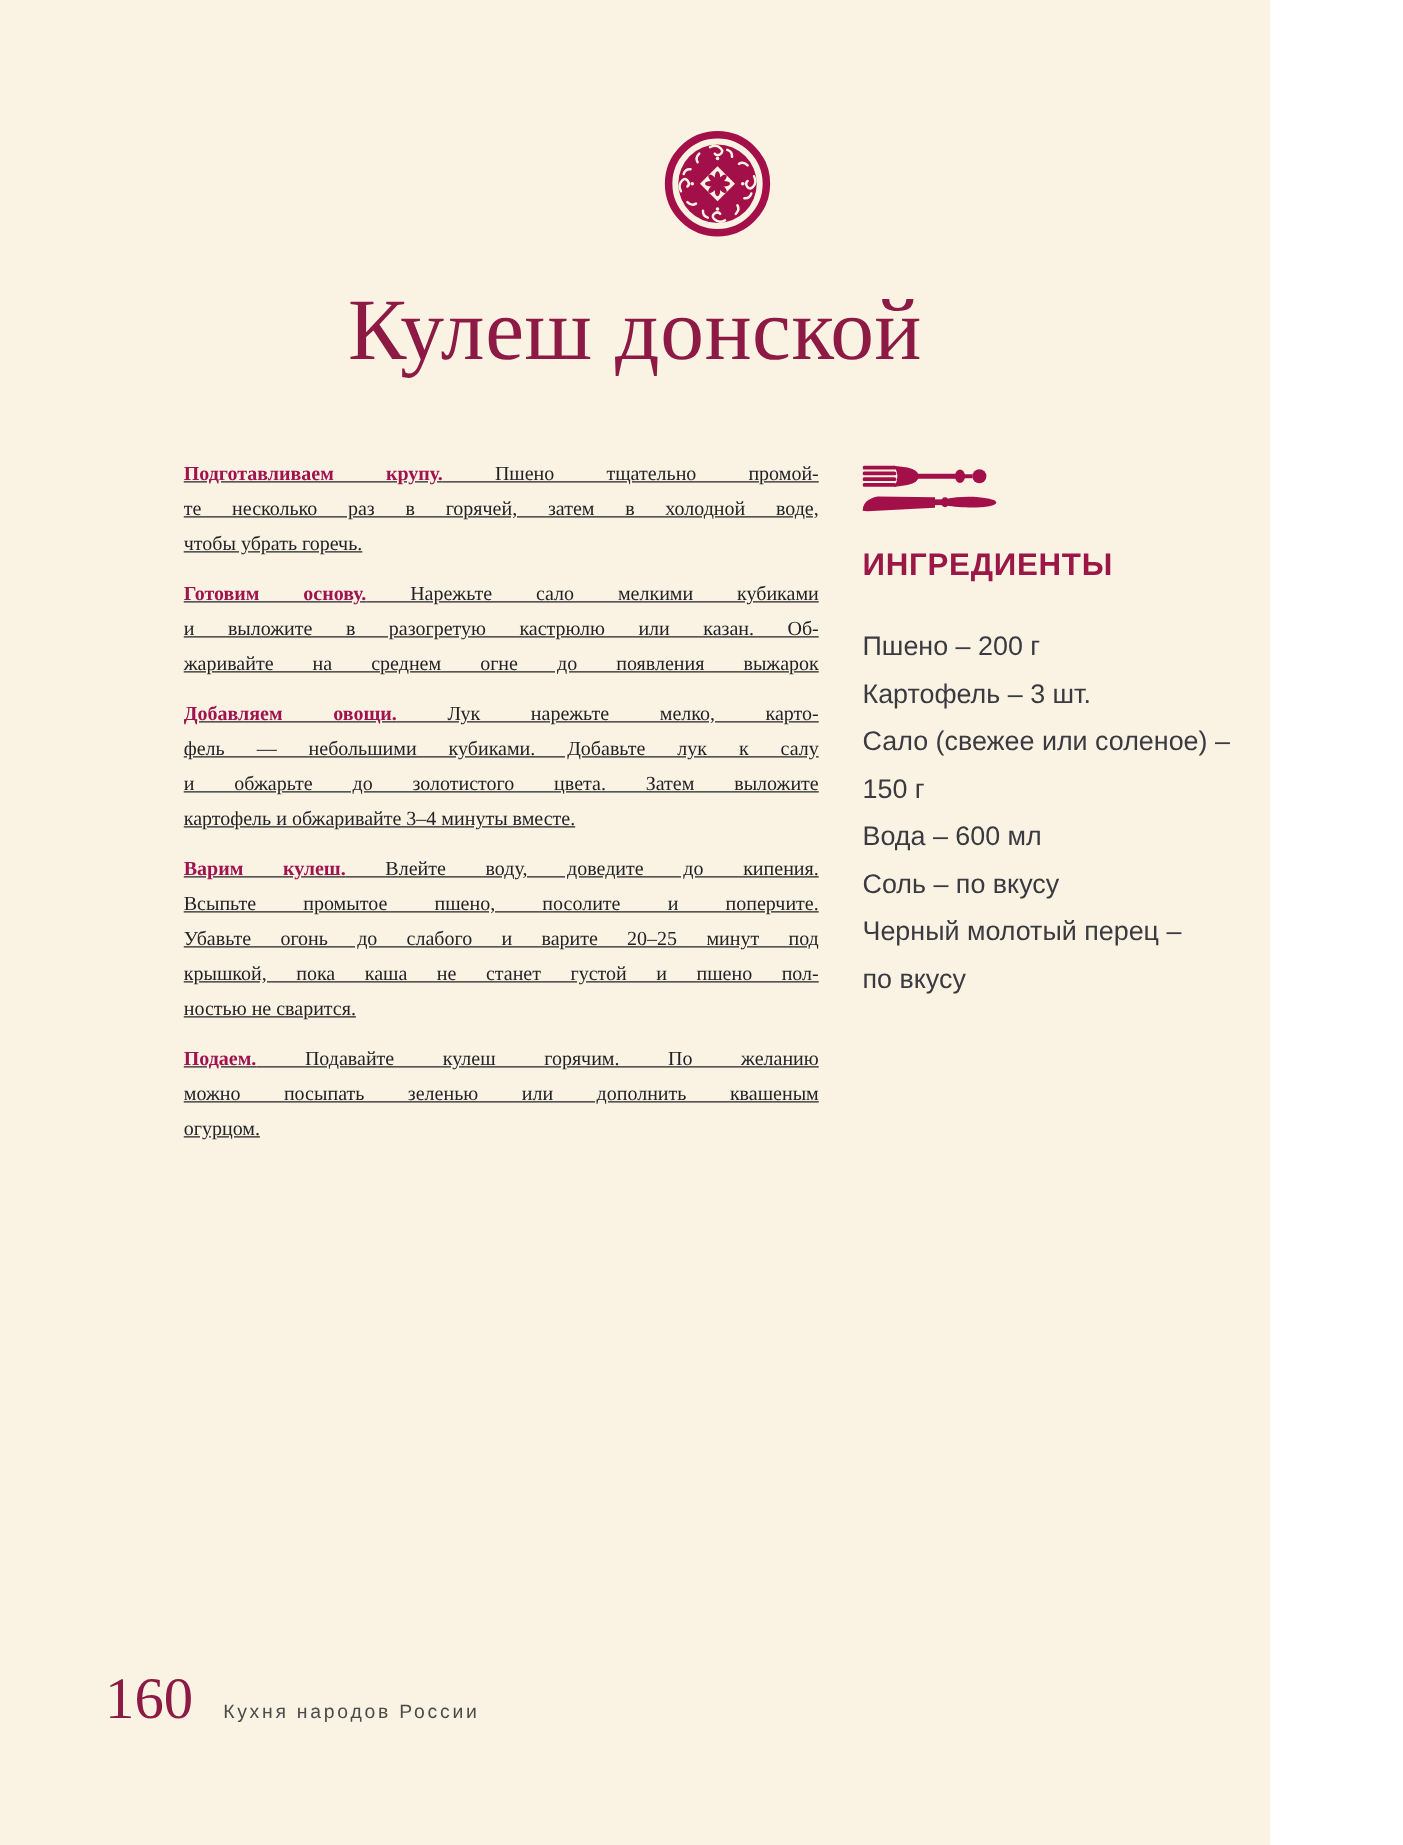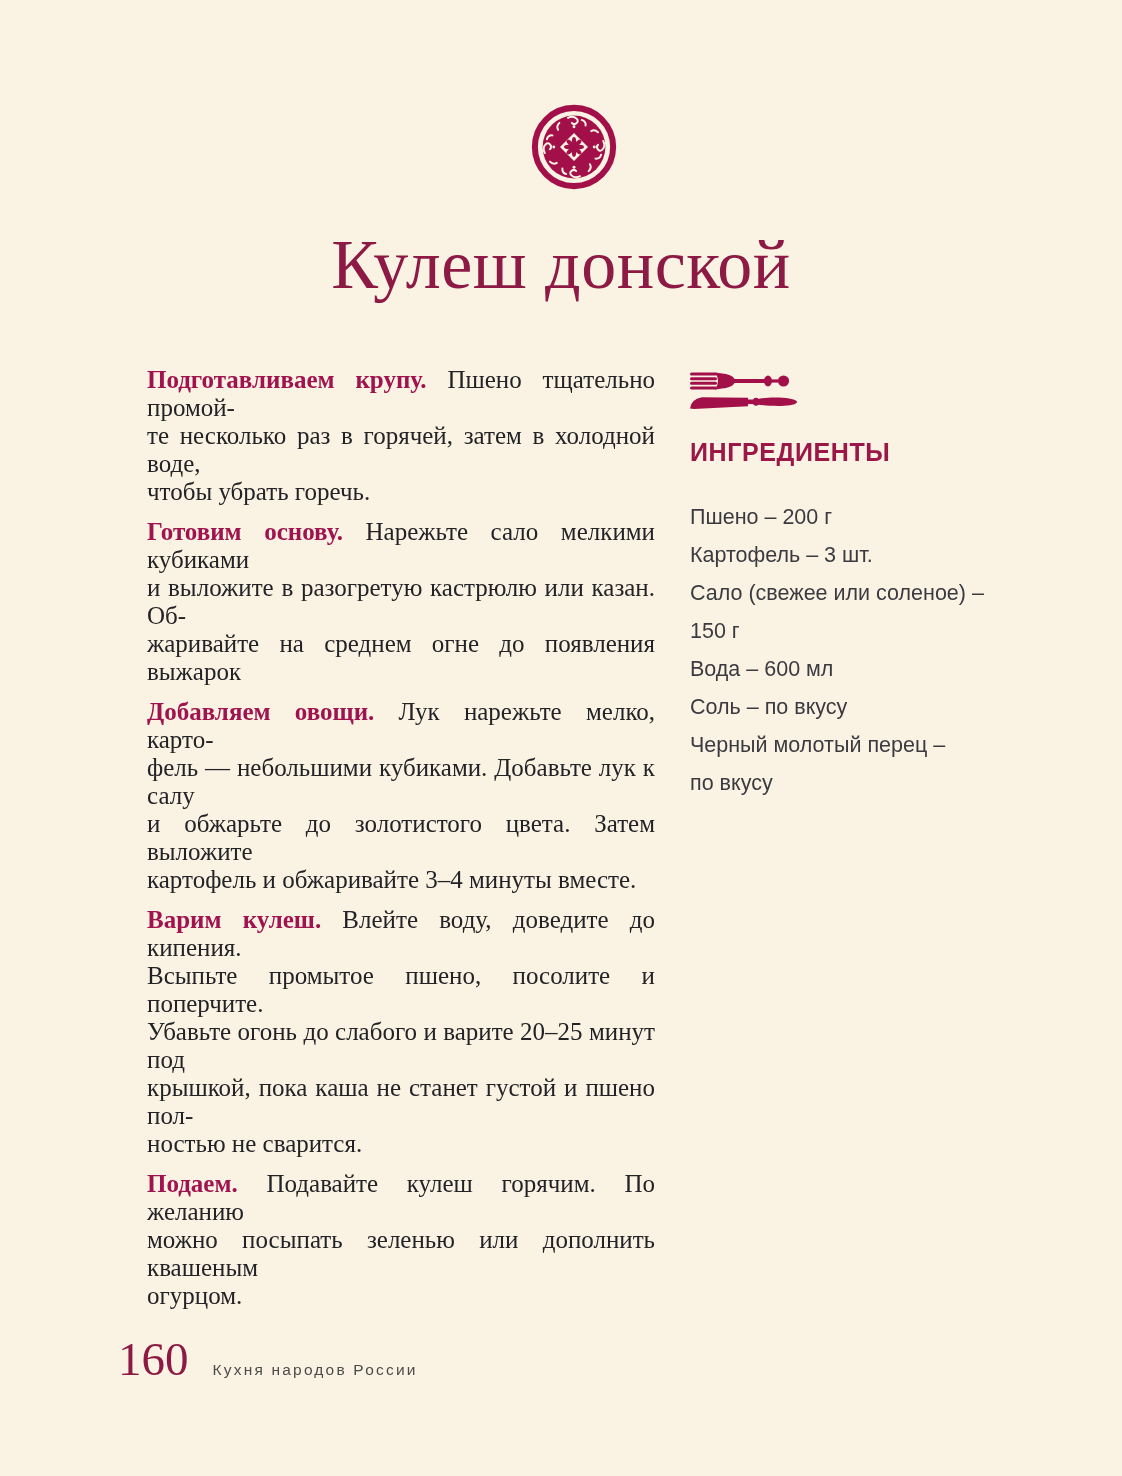--- a/index.html
+++ b/index.html
@@ -1,18 +1,18 @@
 <!DOCTYPE html>
 <html><head>
 <meta charset="utf-8">
 <style>
   html,body{margin:0;padding:0;}
   .page{
     position:relative;
-    width:1122px;height:1476px;
+    width:1016px;height:1476px;
     background:#faf3e3;
     overflow:hidden;
     font-family:"Liberation Serif",serif;
   }
   
   .emblem{position:absolute;top:104px;left:531px;width:86px;height:86px;}
   
   .title{
     position:absolute;top:226px;left:0;width:100%;
     text-align:center;
@@ -22,24 +22,25 @@
     letter-spacing:0.5px;
     margin:0;
   }
   
   .steps{
     position:absolute;top:366px;left:147px;width:508px;
   }
   .step{margin:0 0 12px 0;}
   .line{
     font-family:"Liberation Serif",serif;
-    font-size:25px;line-height:28px;
+    font-size:16px;line-height:28px;
     color:#232327;
     text-align:justify;
     text-align-last:justify;
+    text-decoration:underline;
   }
   .line.last{text-align:left;text-align-last:left;}
   .lead{font-weight:bold;color:#a0134e;}
   
   .sidebar{position:absolute;top:372px;left:690px;width:302px;}
   .cutlery{display:block;width:108px;height:40px;}
   .ing-heading{
     margin:28px 0 0 0;
     font-family:"Liberation Sans",sans-serif;
     font-weight:bold;font-size:25px;line-height:1;
@@ -48,21 +49,21 @@
   }
   .ing-list{margin:33px 0 0 0;padding:0;list-style:none;}
   .ing-list li{
     font-family:"Liberation Sans",sans-serif;
     font-size:21.5px;line-height:38px;
     color:#3a3a40;
     white-space:pre-line;
   }
   
   .footer{
-    position:absolute;top:1336px;left:118px;
+    position:absolute;top:1336px;left:84px;
     display:flex;align-items:baseline;gap:24px;
   }
   .page-number{
     font-family:"Liberation Serif",serif;
     font-size:47px;line-height:1;font-weight:400;
     color:#8d1a44;
   }
   .book-title{
     font-family:"Liberation Sans",sans-serif;
     font-size:15.5px;letter-spacing:2.2px;

